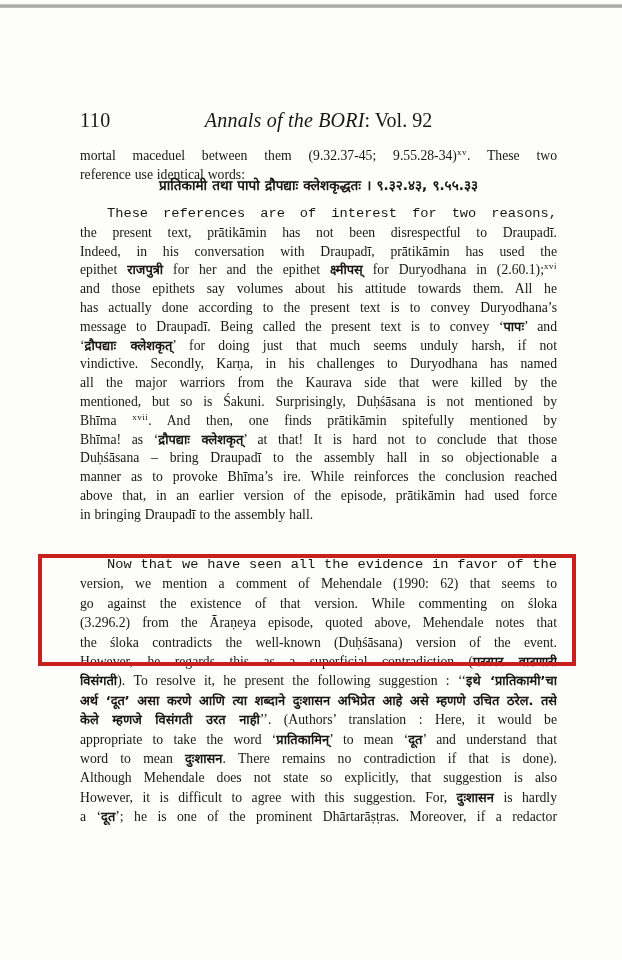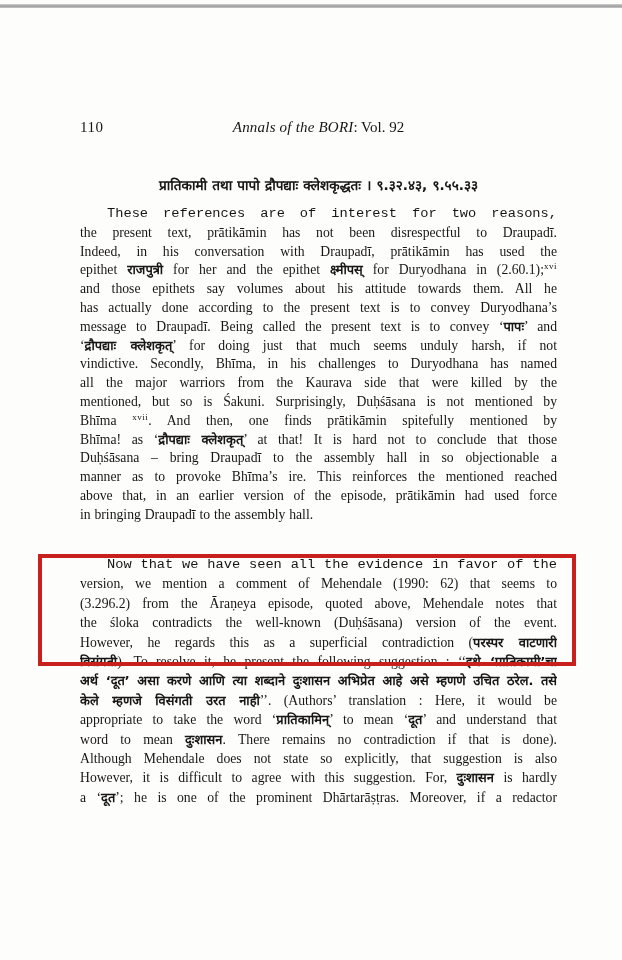--- a/index.html
+++ b/index.html
@@ -11,21 +11,21 @@
   }
   .page {
     position:relative; width:622px; height:960px;
     background:#fdfdfc; color:#171614; overflow:hidden;
   }
   
   .scan-edge {
     position:absolute; top:4px; left:0; width:622px; height:4px;
     background:linear-gradient(#d2d2d2 0%, #9c9c9c 55%, #c9c9c9 100%);
   }
-  header { position:absolute; top:119px; left:80px; width:477px; height:20px; font-size:15px; }
+  header { position:absolute; top:109px; left:80px; width:477px; height:20px; font-size:20px; }
   .pagenum { position:absolute; left:0; top:0; letter-spacing:0.5px; }
   .journal { display:block; text-align:center; }
   .journal i { letter-spacing:0.2px; }
 
   .textcol {
     position:absolute; left:80px; width:477px;
     font-size:13.7px; color:#171614;
   }
   #para1 { top:147px; }
   #verse { top:176px; }
@@ -63,48 +63,53 @@
 
 <div class="page">
 
   <div class="scan-edge"></div>
 
   <header>
     <span class="pagenum">110</span>
     <span class="journal"><i>Annals of the BORI</i><span>: Vol. 92</span></span>
   </header>
 
+  <section class="textcol" id="para1">
+      <div class="tline"><span>mortal maceduel between them (9.32.37-45; 9.55.28-34)</span><sup>xv</sup><span>. These two</span></div>
+      <div class="tline endline"><span>reference use identical words:</span></div>
+    </section>
 
   <section class="textcol" id="verse">
       <div class="tline center endline"><span class="dev">प्रातिकामी तथा पापो द्रौपद्याः क्लेशकृद्धतः ।  ९.३२.४३, ९.५५.३३</span></div>
     </section>
 
   <section class="textcol" id="para2">
       <div class="tline indent"><span>These references are of interest for two reasons, First, according to</span></div>
       <div class="tline"><span>the present text, prātikāmin has not been disrespectful to Draupadī.</span></div>
       <div class="tline"><span>Indeed, in his conversation with Draupadī, prātikāmin has used the</span></div>
       <div class="tline"><span>epithet </span><span class="dev">राजपुत्री</span><span> for her and the epithet </span><span class="dev">क्ष्मीपस्</span><span> for Duryodhana in (2.60.1);</span><sup>xvi</sup></div>
       <div class="tline"><span>and those epithets say volumes about his attitude towards them. All he</span></div>
       <div class="tline"><span>has actually done according to the present text is to convey Duryodhana’s</span></div>
       <div class="tline"><span>message to Draupadī. Being called the present text is to convey ‘</span><span class="dev">पापः</span><span>’ and</span></div>
       <div class="tline"><span>‘</span><span class="dev">द्रौपद्याः क्लेशकृत्</span><span>’ for doing just that much seems unduly harsh, if not</span></div>
-      <div class="tline"><span>vindictive. Secondly, Bhīma, in his challenges to Duryodhana has named</span></div>
+      <div class="tline"><span>vindictive. Secondly, Karṇa, in his challenges to Duryodhana has named</span></div>
       <div class="tline"><span>all the major warriors from the Kaurava side that were killed by the</span></div>
       <div class="tline"><span>mentioned, but so is Śakuni. Surprisingly, Duḥśāsana is not mentioned by</span></div>
       <div class="tline"><span>Bhīma </span><sup>xvii</sup><span>. And then, one finds prātikāmin spitefully mentioned by</span></div>
       <div class="tline"><span>Bhīma! as ‘</span><span class="dev">द्रौपद्याः क्लेशकृत्</span><span>’ at that! It is hard not to conclude that those</span></div>
       <div class="tline"><span>Duḥśāsana – bring Draupadī to the assembly hall in so objectionable a</span></div>
-      <div class="tline"><span>manner as to provoke Bhīma’s ire. This reinforces the mentioned reached</span></div>
+      <div class="tline"><span>manner as to provoke Bhīma’s ire. While reinforces the conclusion reached</span></div>
       <div class="tline"><span>above that, in an earlier version of the episode, prātikāmin had used force</span></div>
       <div class="tline endline"><span>in bringing Draupadī to the assembly hall.</span></div>
     </section>
 
   <section class="textcol" id="para3">
       <div class="tline indent"><span>Now that we have seen all the evidence in favor of the prātikāmin</span></div>
       <div class="tline"><span>version, we mention a comment of Mehendale (1990: 62) that seems to</span></div>
+      <div class="tline"><span>go against the existence of that version. While commenting on śloka</span></div>
       <div class="tline"><span>(3.296.2) from the Āraṇeya episode, quoted above, Mehendale notes that</span></div>
       <div class="tline"><span>the śloka contradicts the well-known (Duḥśāsana) version of the event.</span></div>
       <div class="tline"><span>However, he regards this as a superficial contradiction (</span><span class="dev">परस्पर वाटणारी</span></div>
       <div class="tline"><span class="dev">विसंगती</span><span>). To resolve it, he present the following suggestion : ‘‘</span><span class="dev">इथे ‘प्रातिकामी’चा</span></div>
       <div class="tline"><span class="dev">अर्थ ‘दूत’ असा करणे आणि त्या शब्दाने दुःशासन अभिप्रेत आहे असे म्हणणे उचित ठरेल. तसे</span></div>
       <div class="tline"><span class="dev">केले म्हणजे विसंगती उरत नाही</span><span>’’. (Authors’ translation : Here, it would be</span></div>
       <div class="tline"><span>appropriate to take the word ‘</span><span class="dev">प्रातिकामिन्</span><span>’ to mean ‘</span><span class="dev">दूत</span><span>’ and understand that</span></div>
       <div class="tline"><span>word to mean </span><span class="dev">दुःशासन</span><span>. There remains no contradiction if that is done).</span></div>
       <div class="tline"><span>Although Mehendale does not state so explicitly, that suggestion is also</span></div>
       <div class="tline"><span>However, it is difficult to agree with this suggestion. For, </span><span class="dev">दुःशासन</span><span> is hardly</span></div>

